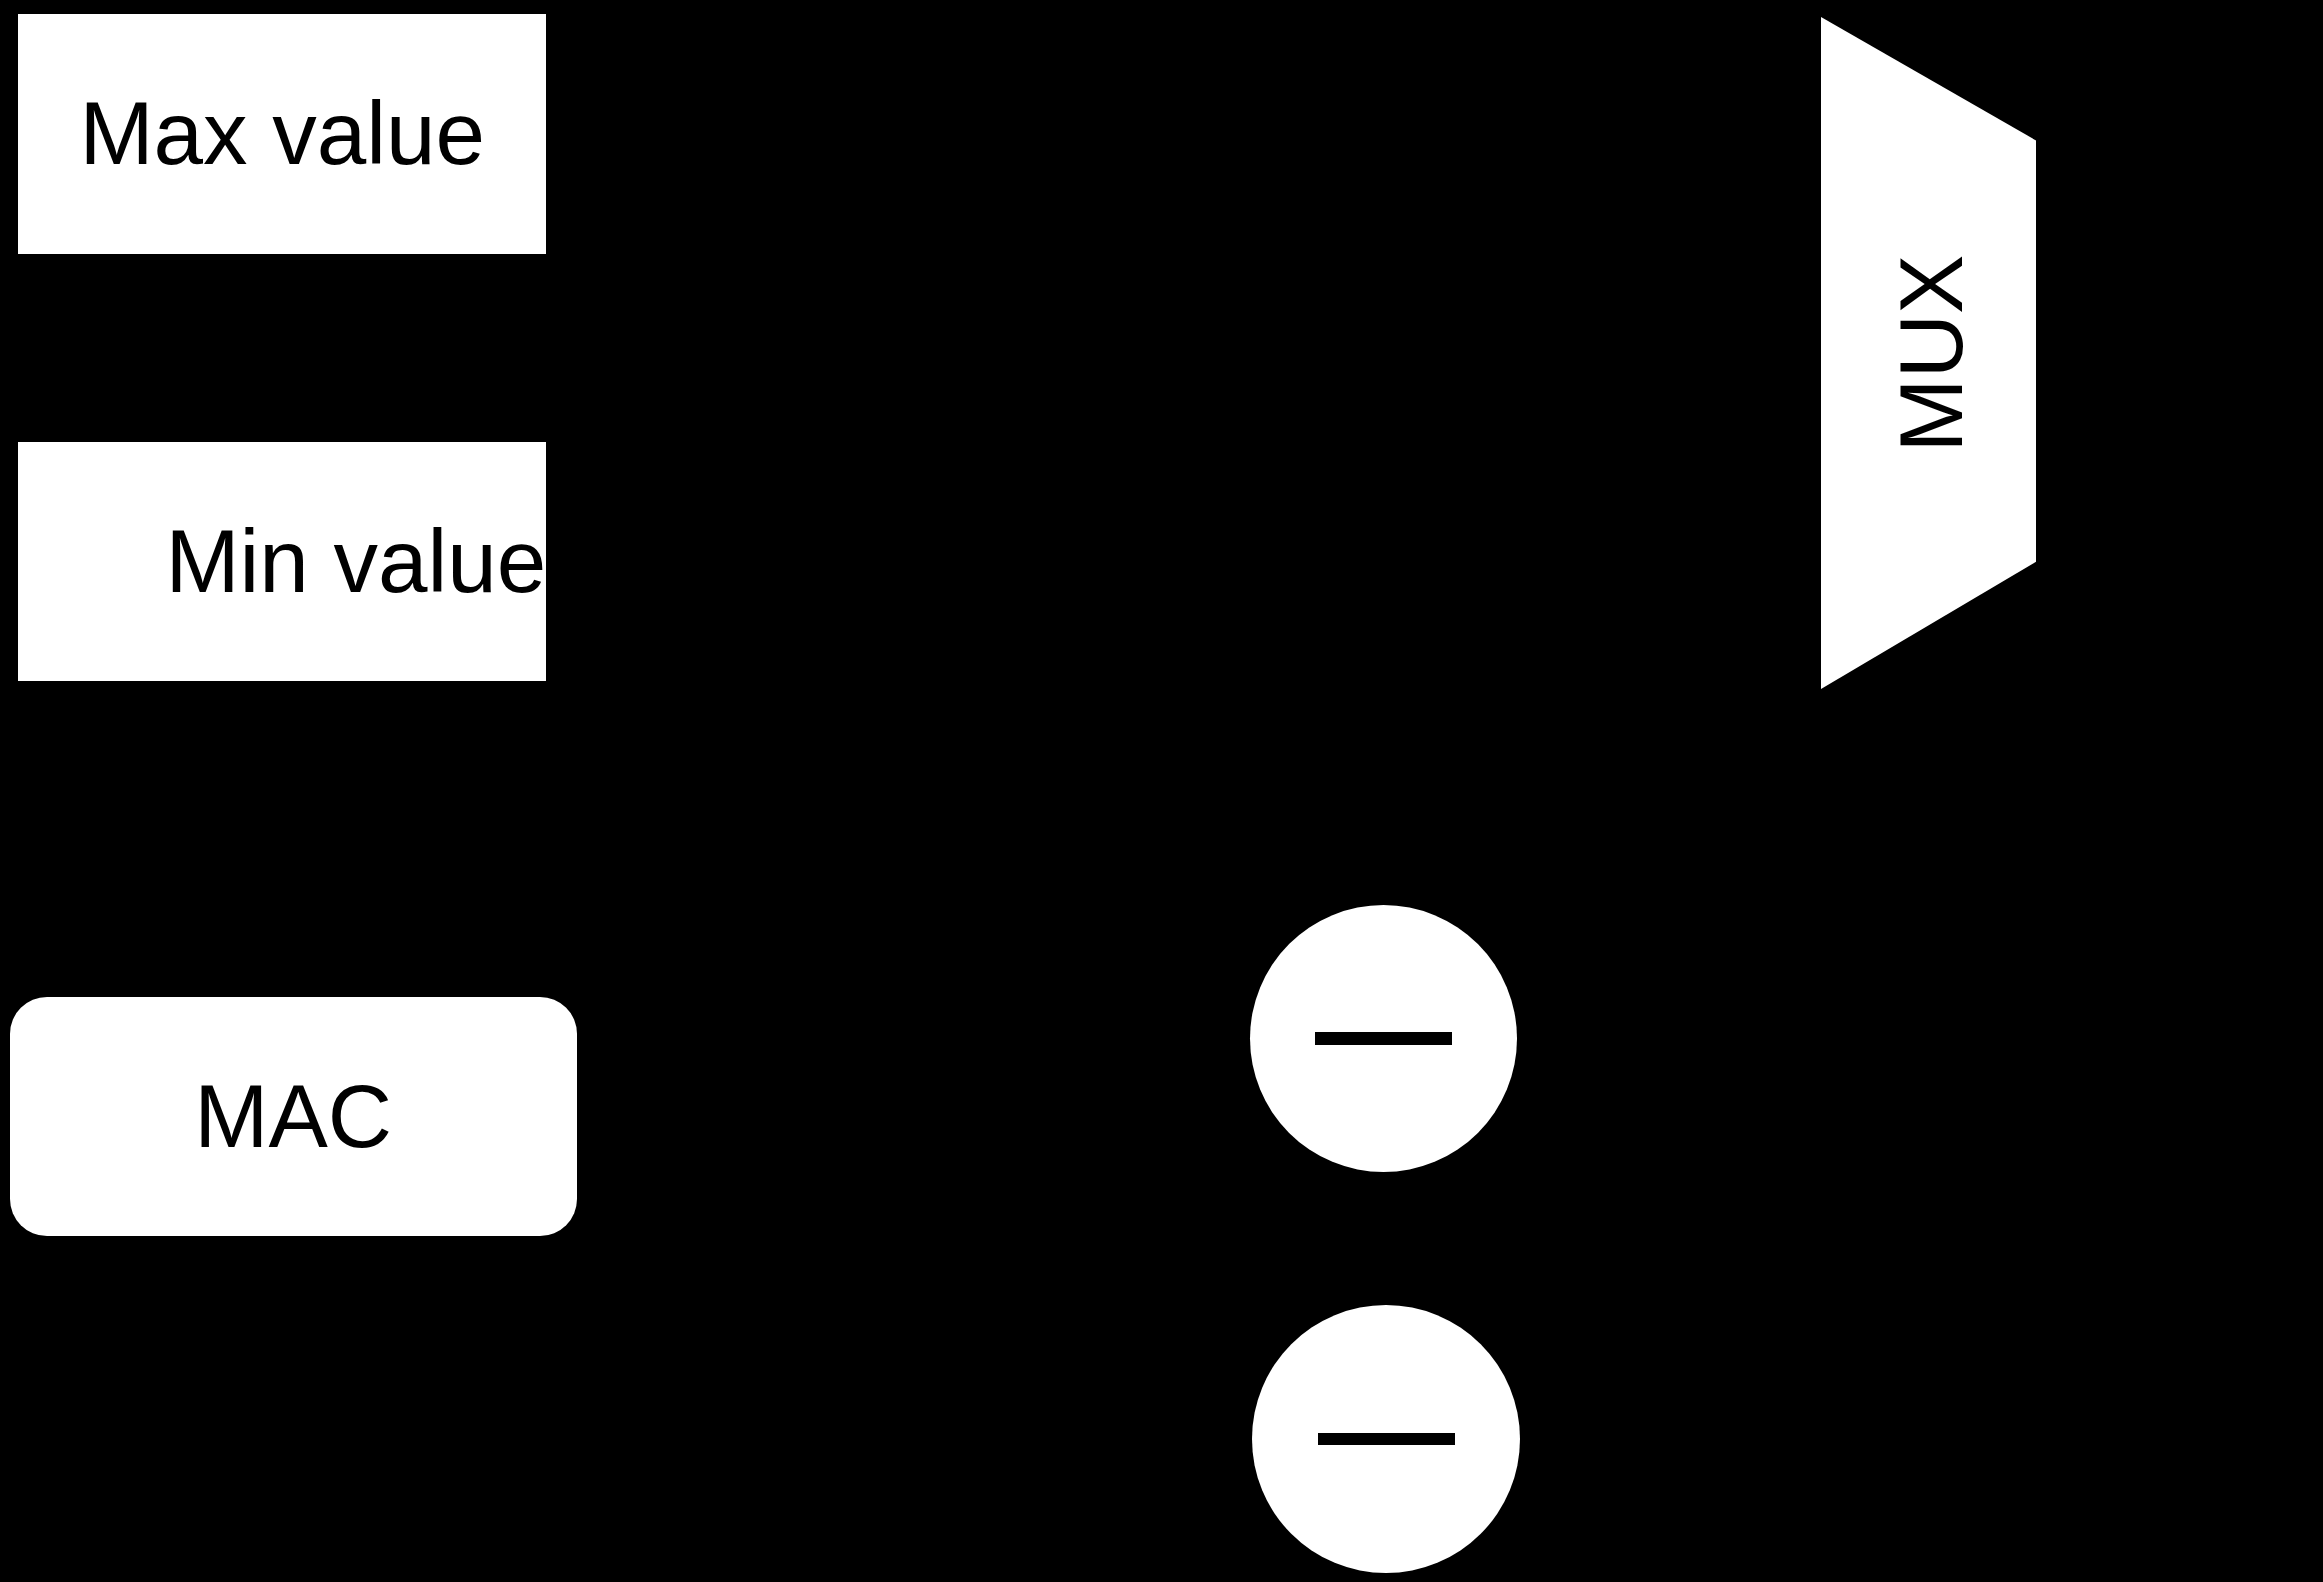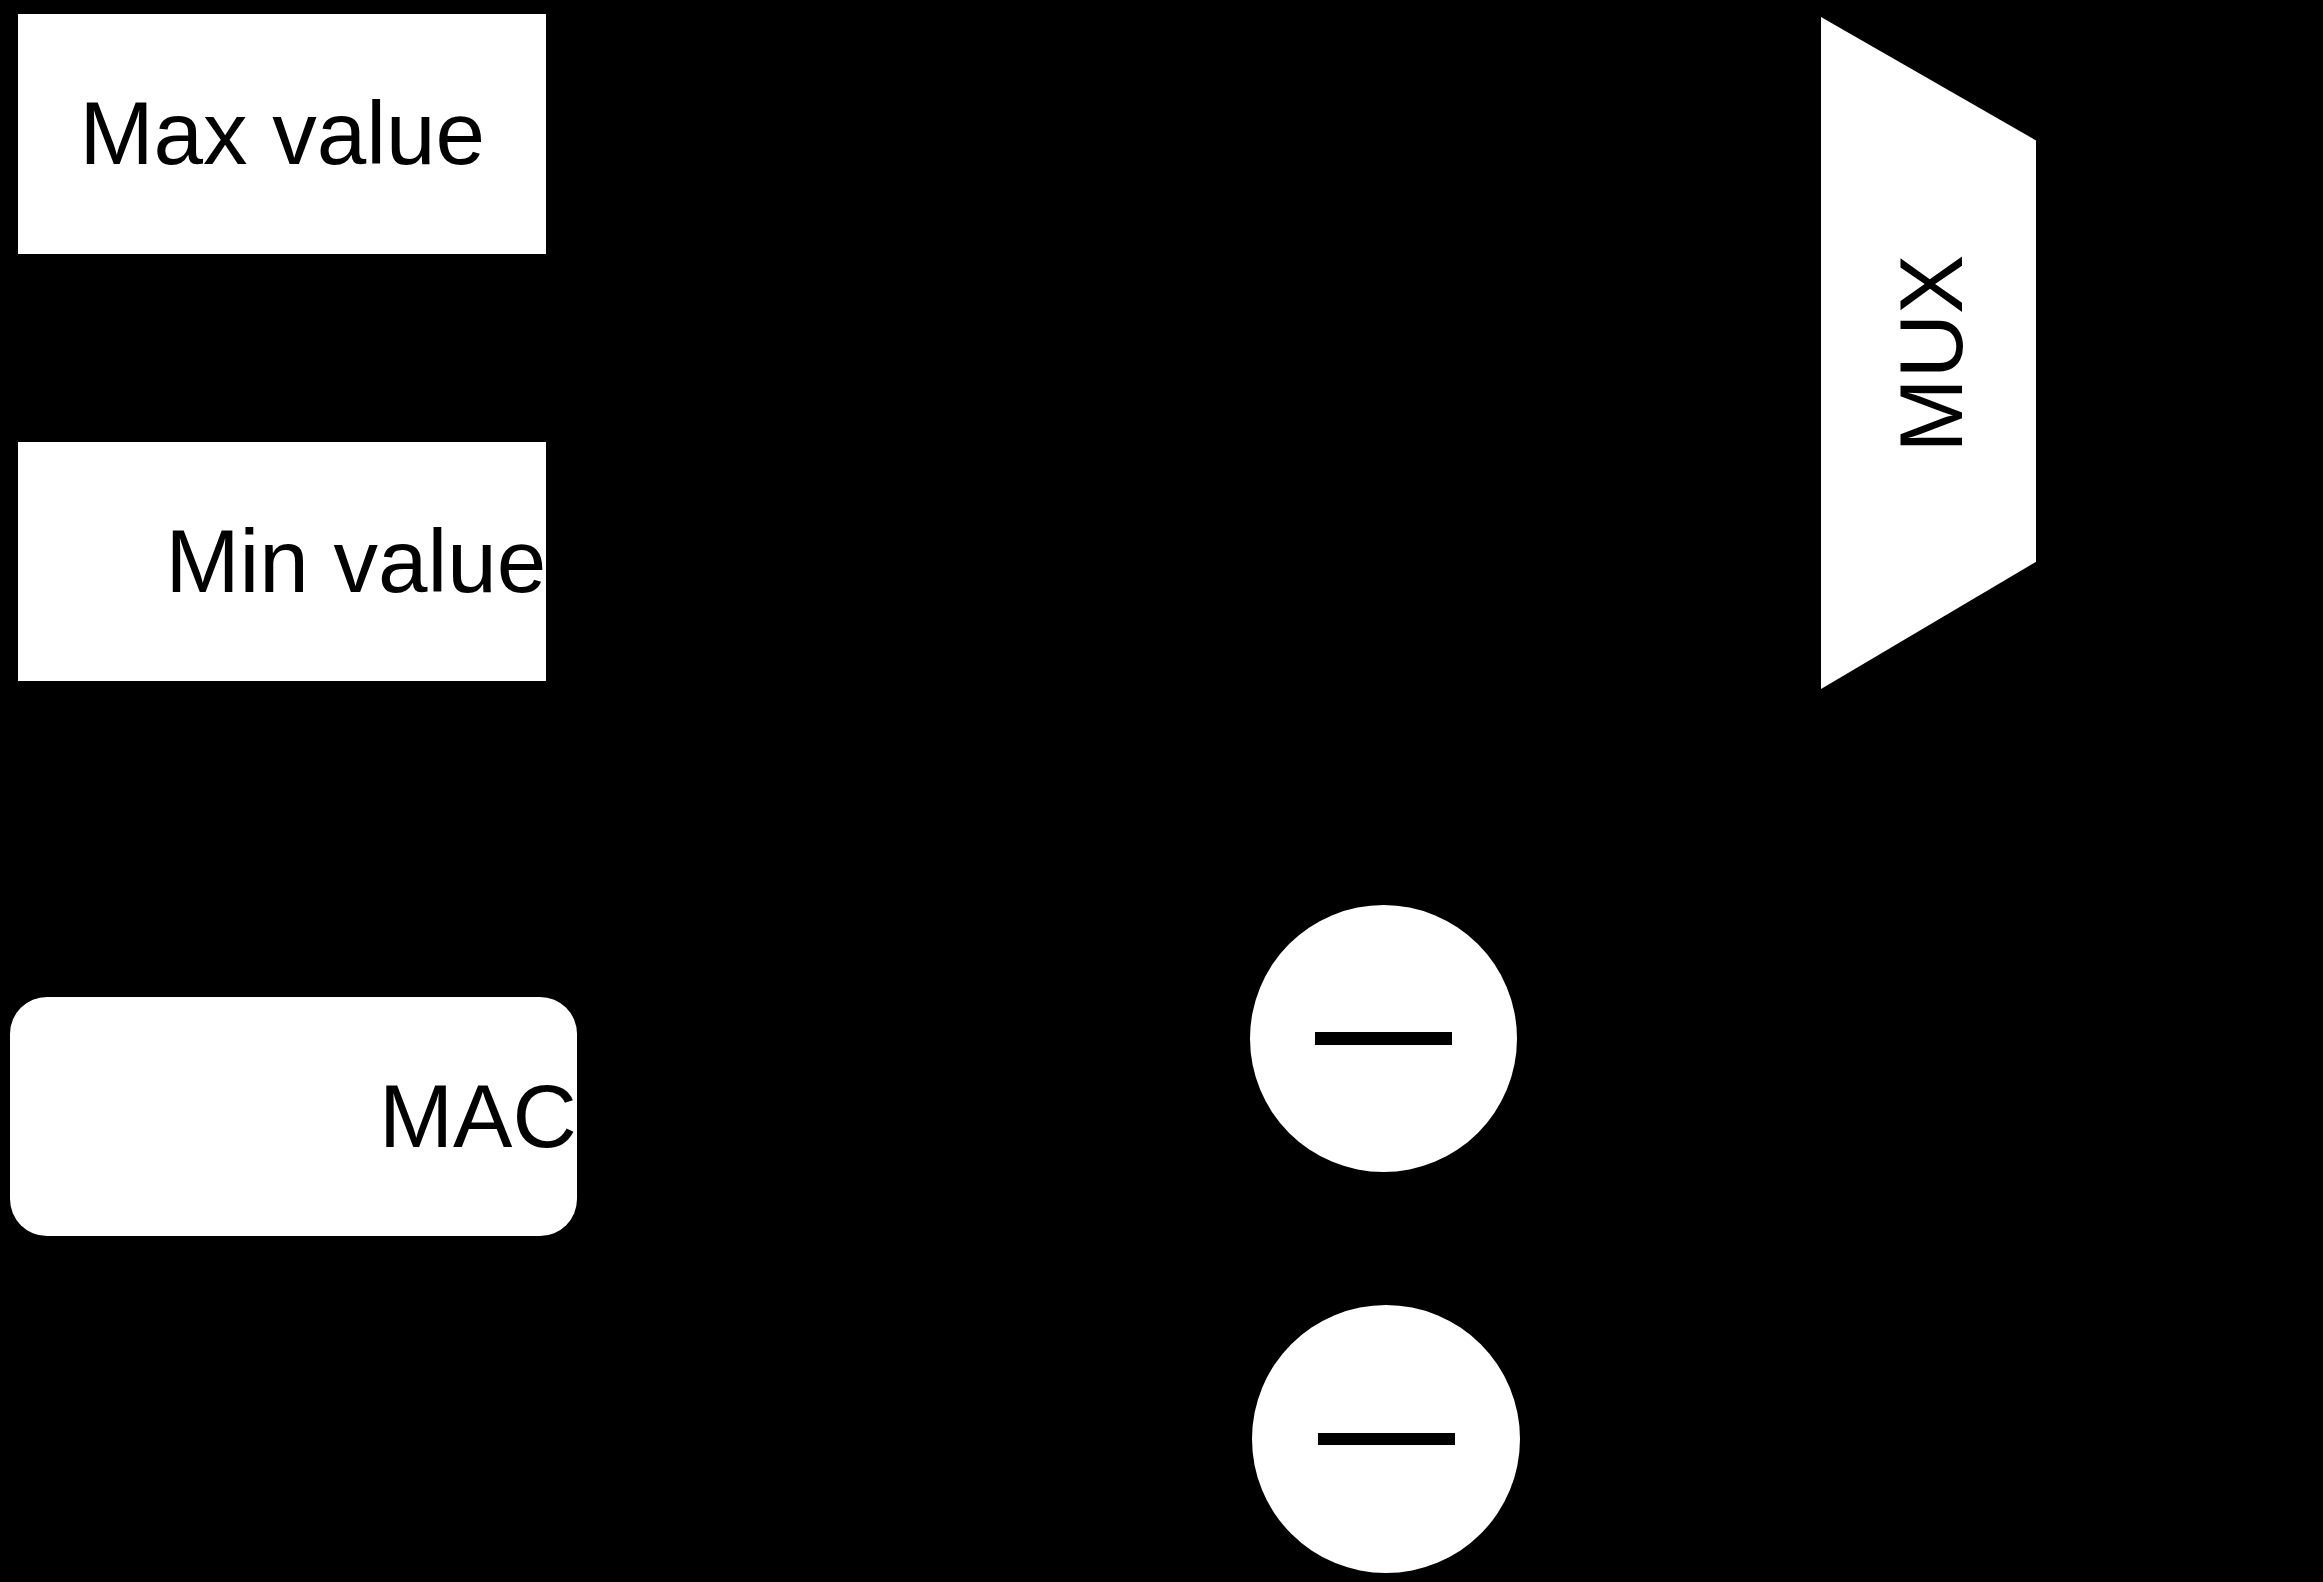--- a/index.html
+++ b/index.html
@@ -31,21 +31,20 @@
     width: 528px; height: 240px;
   }
   .box-min {
     left: 18.3px; top: 442px;
     width: 528px; height: 239px; justify-content: flex-end;
   }
   .box-mac {
     left: 9.7px; top: 997px;
     width: 567px; height: 239px;
     border-radius: 37px;
-    justify-content: flex-end;
   }
   .mux-wrap {
     position: absolute;
     left: 1821px; top: 17.4px;
     width: 222px; height: 672px;
   }
   .mux-wrap svg {
     position: absolute;
     left: 0; top: 0;
     display: block;

